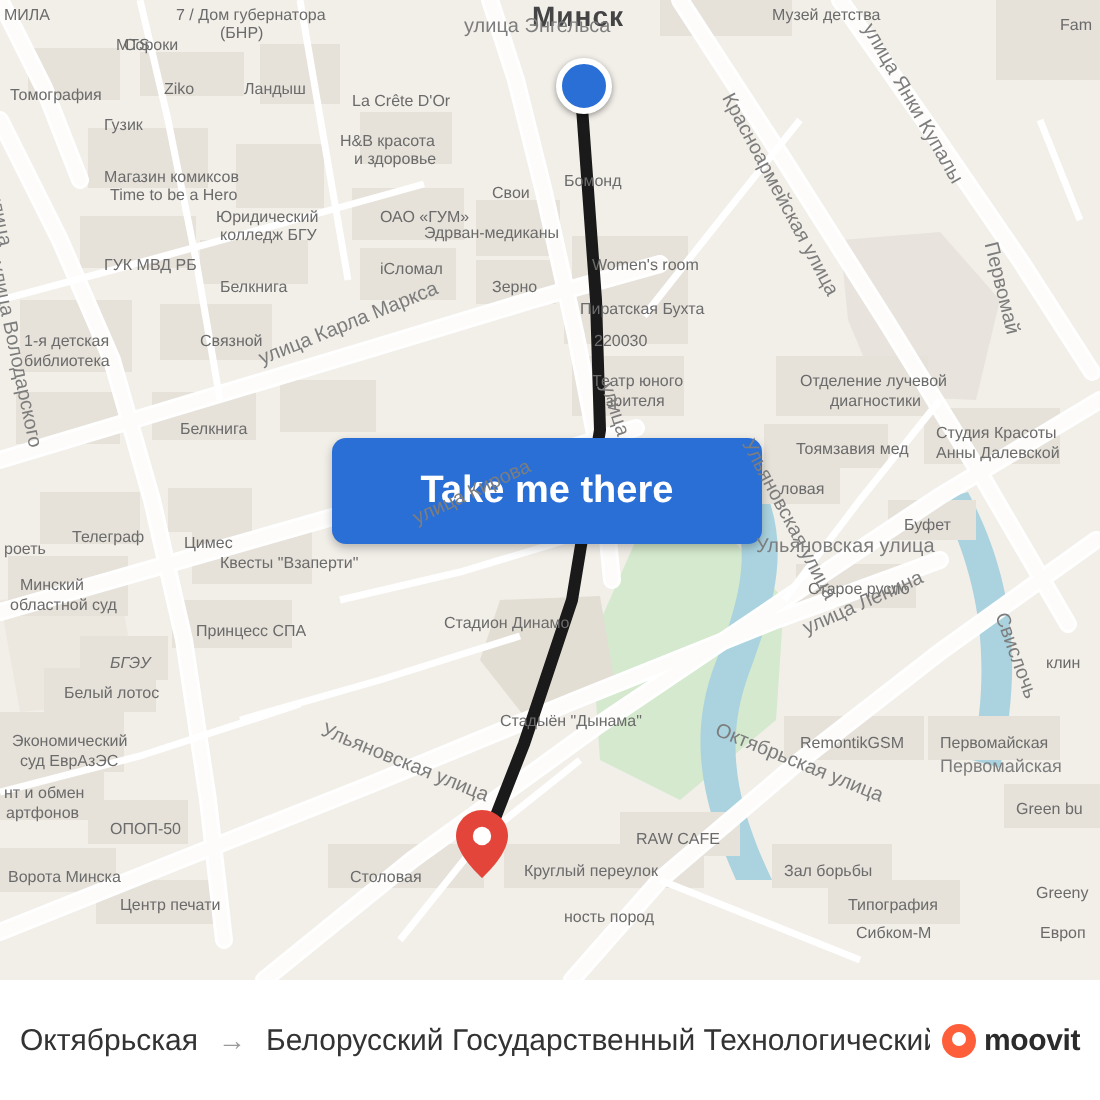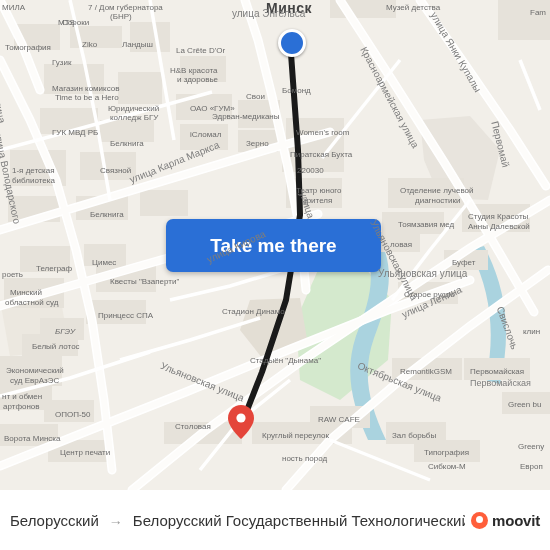--- a/index.html
+++ b/index.html
@@ -261,21 +261,21 @@
     <div class="lbl" style="left: 100px; top: 166px;">Связной</div>
     <div class="lbl" style="left: 296px; top: 186px;">Театр юного</div>
     <div class="lbl" style="left: 303px; top: 196px;">зрителя</div>
     <div class="lbl" style="left: 400px; top: 186px;">Отделение лучевой</div>
     <div class="lbl" style="left: 415px; top: 196px;">диагностики</div>
     <div class="lbl" style="left: 90px; top: 210px;">Белкнига</div>
     <div class="lbl" style="left: 398px; top: 220px;">Тоямзавия мед</div>
     <div class="lbl" style="left: 468px; top: 212px;">Студия Красоты</div>
     <div class="lbl" style="left: 468px; top: 222px;">Анны Далевской</div>
     <div class="lbl" style="left: 390px; top: 240px;">ловая</div>
-    <div class="lbl" style="left: 92px; top: 258px;">Цимес</div>
+    <div class="lbl" style="left: 92px; top: 267px;">Цимес</div>
     <div class="lbl" style="left: 452px; top: 258px;">Буфет</div>
     <div class="lbl" style="left: 36px; top: 264px;">Телеграф</div>
     <div class="lbl" style="left: 110px; top: 277px;">Квесты "Взаперти"</div>
     <div class="lbl" style="left: 2px; top: 270px;">роеть</div>
     <div class="lbl" style="left: 404px; top: 290px;">Старое русло</div>
     <div class="lbl" style="left: 10px; top: 288px;">Минский</div>
     <div class="lbl" style="left: 5px; top: 298px;">областной суд</div>
     <div class="lbl" style="left: 98px; top: 311px;">Принцесс СПА</div>
     <div class="lbl" style="left: 222px; top: 307px;">Стадион Динамо</div>
     <div class="lbl" style="left: 55px; top: 327px; font-style: italic;">БГЭУ</div>
@@ -285,21 +285,21 @@
     <div class="lbl" style="left: 10px; top: 376px;">суд ЕврАзЭС</div>
     <div class="lbl" style="left: 250px; top: 356px;">Стадыён "Дынама"</div>
     <div class="lbl" style="left: 400px; top: 367px;">RemontikGSM</div>
     <div class="lbl" style="left: 470px; top: 367px;">Первомайская</div>
     <div class="lbl" style="left: 2px; top: 392px;">нт и обмен</div>
     <div class="lbl" style="left: 3px; top: 402px;">артфонов</div>
     <div class="lbl" style="left: 55px; top: 410px;">ОПОП-50</div>
     <div class="lbl" style="left: 508px; top: 400px;">Green bu</div>
     <div class="lbl" style="left: 318px; top: 415px;">RAW CAFE</div>
     <div class="lbl" style="left: 4px; top: 434px;">Ворота Минска</div>
-    <div class="lbl" style="left: 175px; top: 422px;">Столовая</div>
+    <div class="lbl" style="left: 175px; top: 434px;">Столовая</div>
     <div class="lbl" style="left: 262px; top: 431px;">Круглый переулок</div>
     <div class="lbl" style="left: 392px; top: 431px;">Зал борьбы</div>
     <div class="lbl" style="left: 60px; top: 448px;">Центр печати</div>
     <div class="lbl" style="left: 424px; top: 448px;">Типография</div>
     <div class="lbl" style="left: 518px; top: 442px;">Greeny</div>
     <div class="lbl" style="left: 282px; top: 454px;">ность пород</div>
     <div class="lbl" style="left: 428px; top: 462px;">Сибком-М</div>
     <div class="lbl" style="left: 520px; top: 462px;">Европ</div>
     <div class="street big" style="left: 232px; top: 8px; font-size: 10px; transform: rotate(0deg); transform-origin: left top;">улица Энгельса</div>
     <div class="street big" style="left: 368px; top: 45px; font-size: 10px; transform: rotate(62deg); transform-origin: left top;">Красноармейская улица</div>
@@ -313,20 +313,20 @@
     <div class="street big" style="left: 400px; top: 310px; font-size: 10px; transform: rotate(-24deg); transform-origin: left top;">улица Ленина</div>
     <div class="street big" style="left: 360px; top: 360px; font-size: 10px; transform: rotate(22deg); transform-origin: left top;">Октябрьская улица</div>
     <div class="street big" style="left: 505px; top: 305px; font-size: 10px; transform: rotate(70deg); transform-origin: left top;">Свислочь</div>
     <div class="street big" style="left: 500px; top: 120px; font-size: 10px; transform: rotate(76deg); transform-origin: left top;">Первомай</div>
     <div class="street big" style="left: 470px; top: 378px; font-size: 9px; transform: rotate(0deg); transform-origin: left top;">Первомайская</div>
     <div class="street big" style="left: 3px; top: 130px; font-size: 10px; transform: rotate(78deg); transform-origin: left top;">улица Володарского</div>
     <div class="street big" style="left: 2px; top: 95px; font-size: 10px; transform: rotate(78deg); transform-origin: left top;">улица</div>
 </div>
 
 <div id="bottom">
-  <div class="from">Белорусский</div>
+  <div class="from">Октябрьская</div>
   <div class="arrow">→</div>
   <div class="to">Белорусский Государственный Технологический</div>
   <div id="brand">
     <span class="dot"></span>
     <span class="name">moovit</span>
   </div>
 </div>
 
 </body></html>

